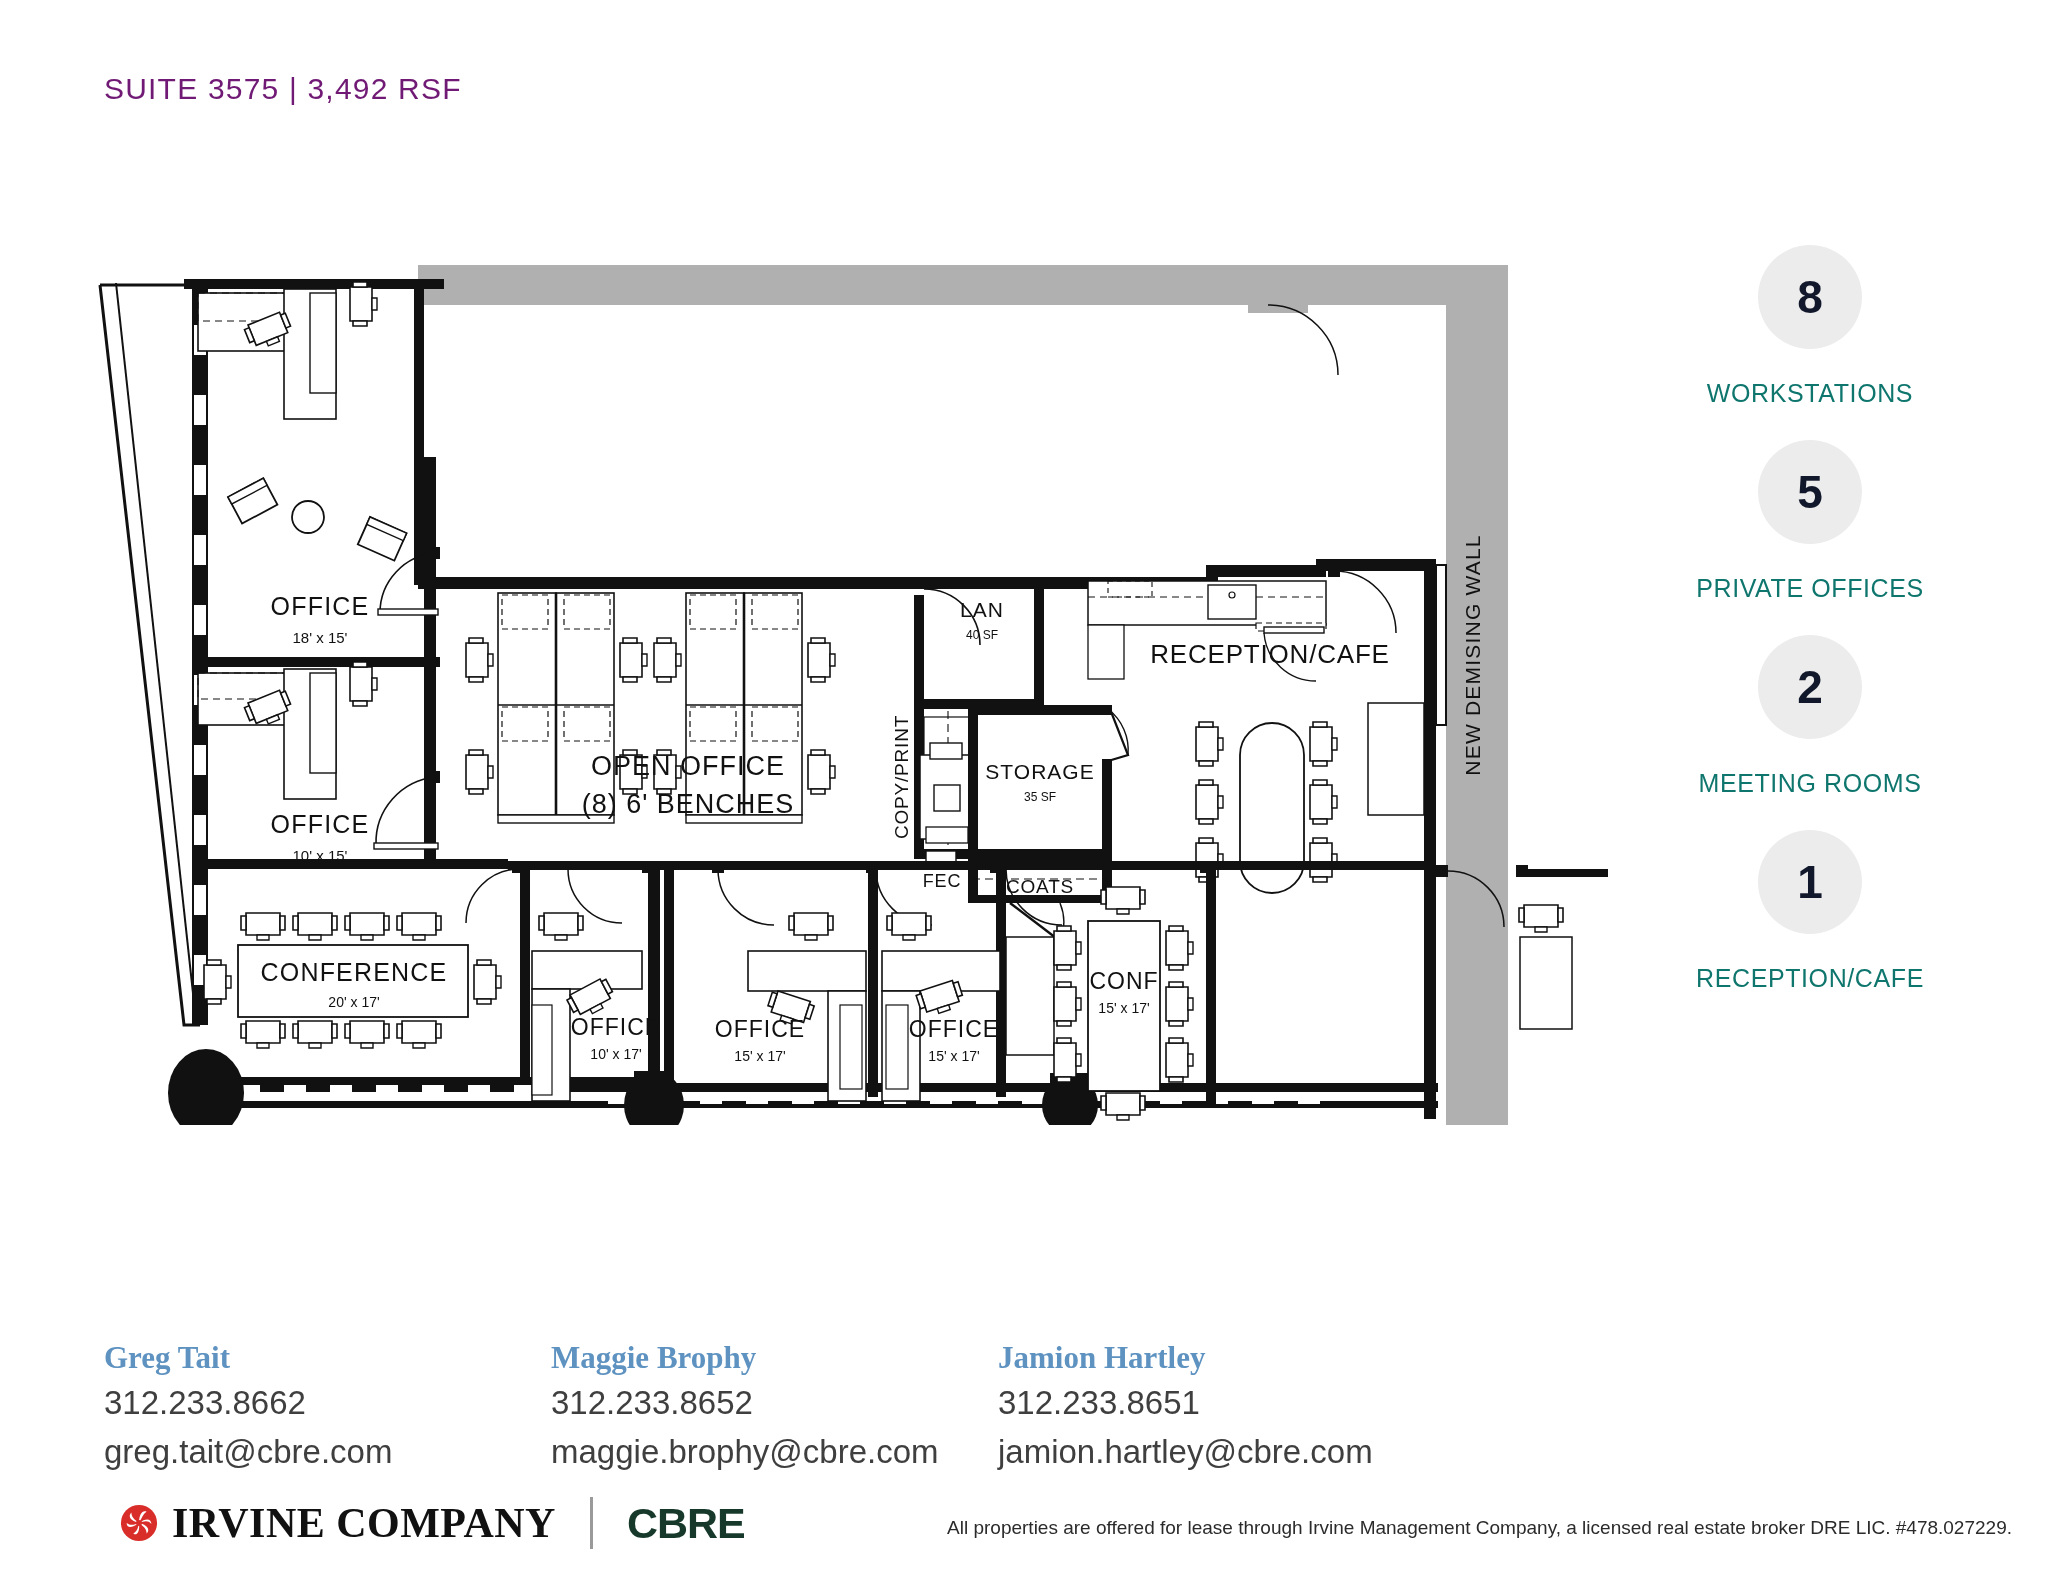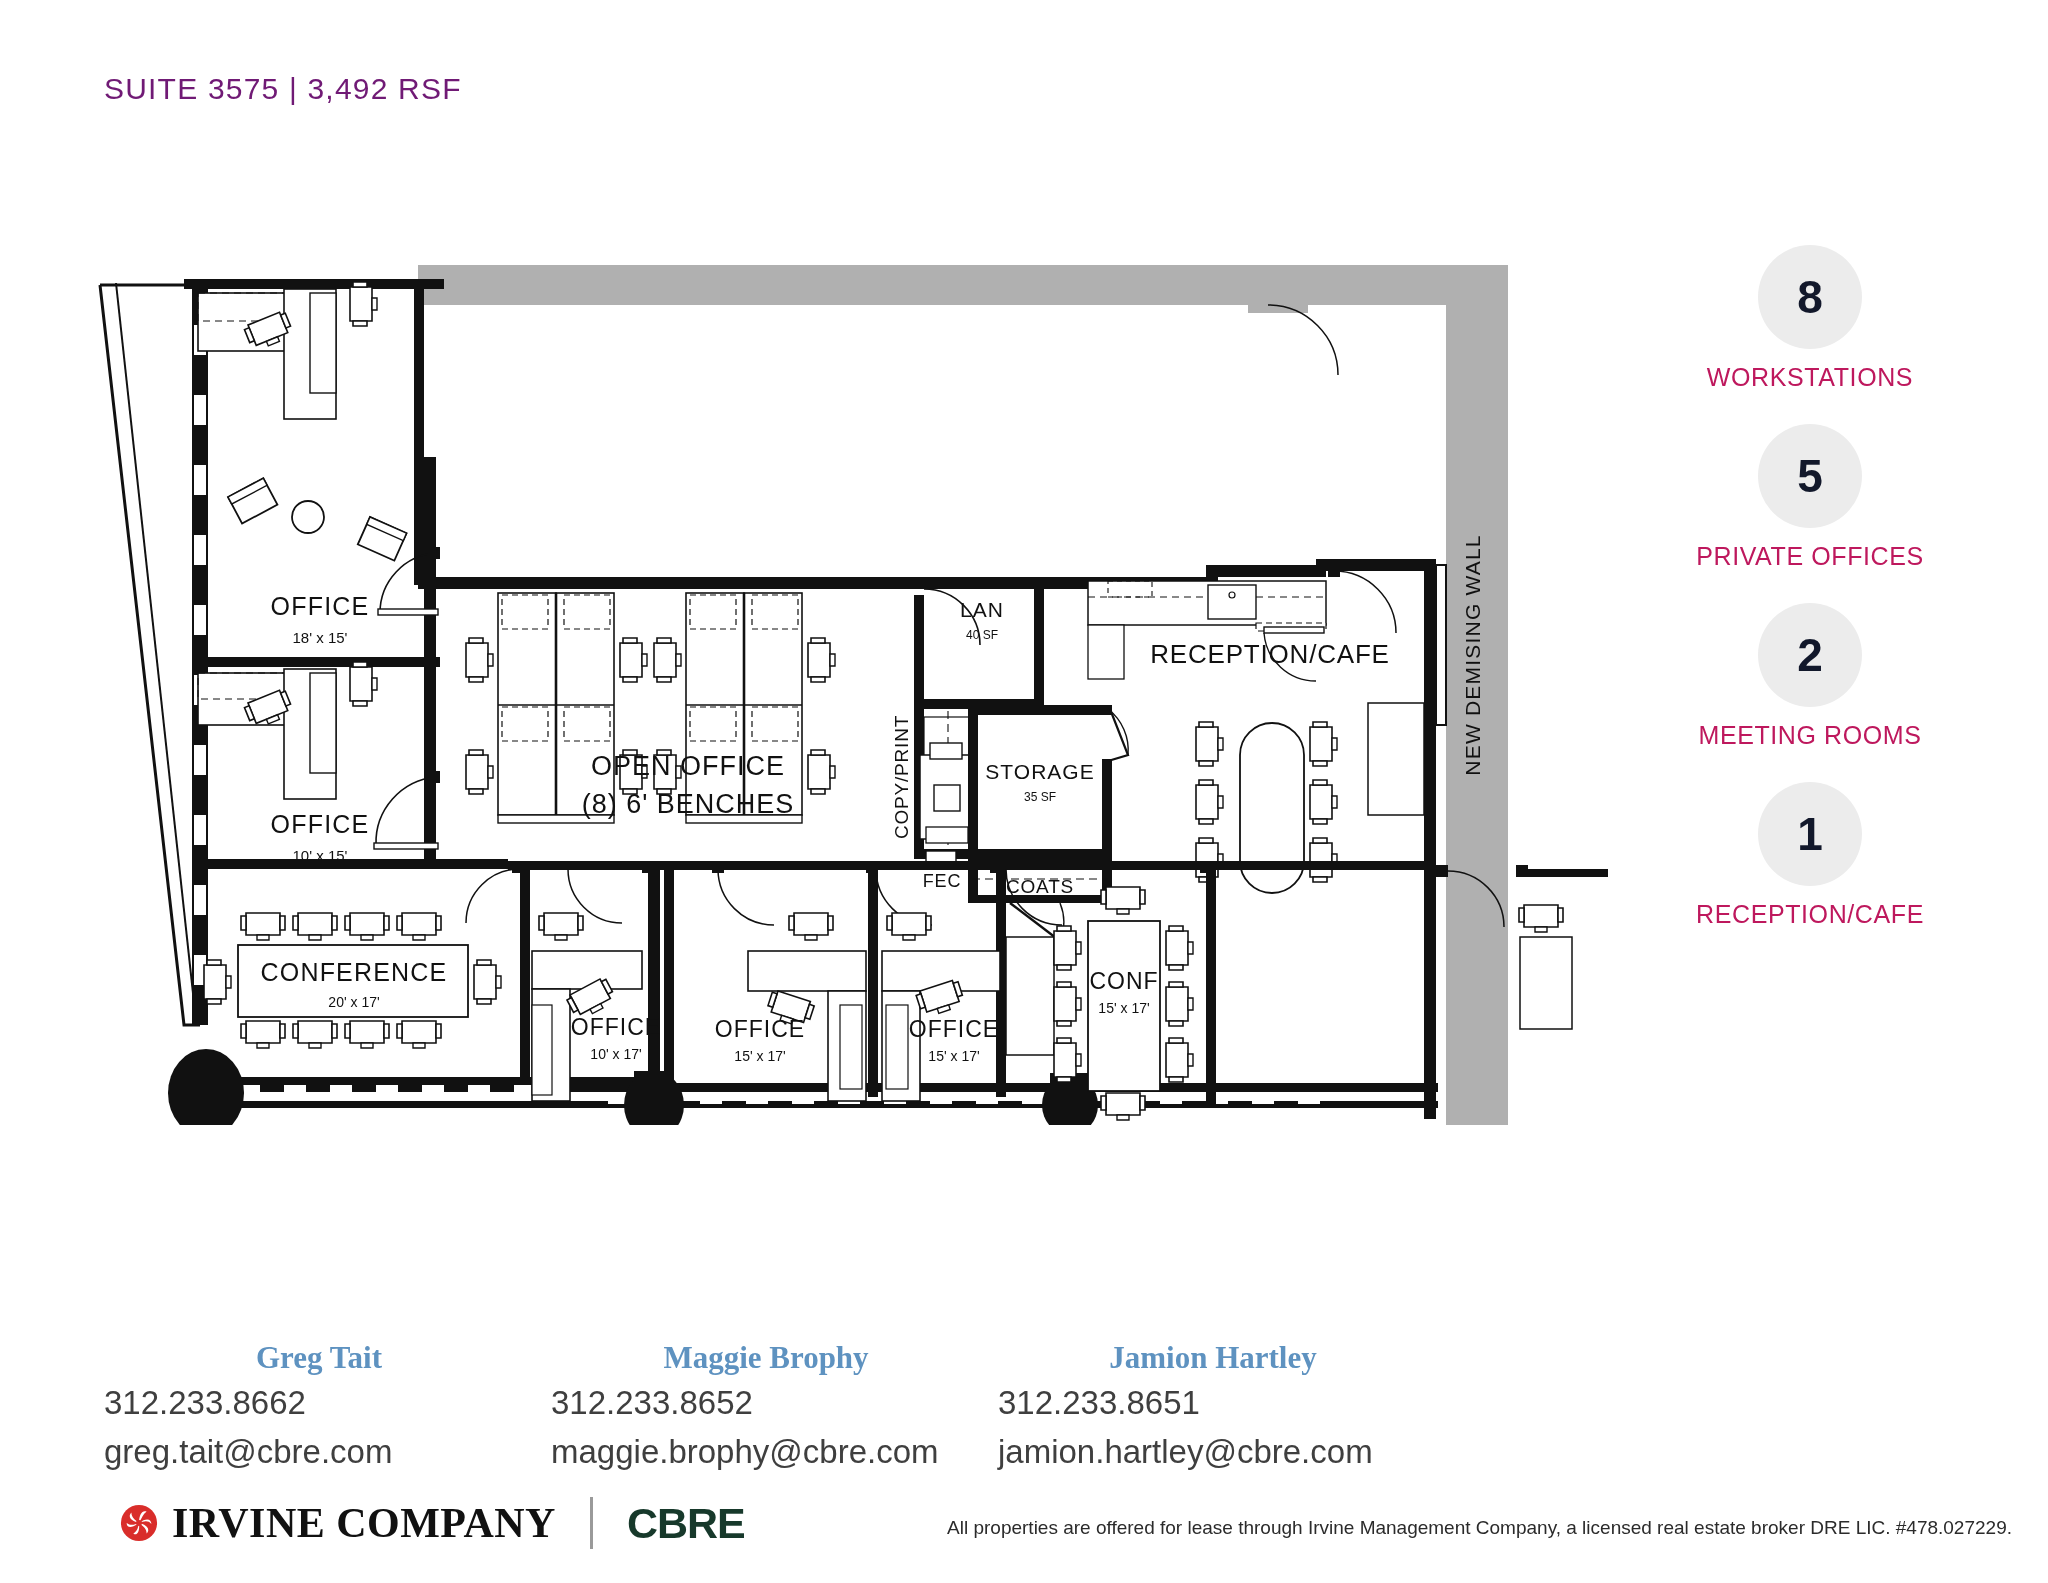--- a/index.html
+++ b/index.html
@@ -27,35 +27,35 @@
   
   .stats{position:absolute;left:1660px;top:245px;width:300px;text-align:center;}
   .stat{margin-bottom:32px;}
   .stat-circle{
     width:104px;height:104px;border-radius:50%;
     background:#ececec;margin:0 auto;
     display:flex;align-items:center;justify-content:center;
   }
   .stat-num{font-size:46px;font-weight:700;color:#12182b;line-height:1;}
   .stat-label{
-    margin-top:14px;font-size:25px;font-weight:400;letter-spacing:0.6px;
-    color:#be185d;white-space:nowrap;
+    margin-top:30px;font-size:25px;font-weight:400;letter-spacing:0.6px;
+    color:#0f766e;white-space:nowrap;
   }
 
   
   .plan{position:absolute;left:88px;top:265px;width:1520px;height:860px;}
   .plan svg{display:block;}
 
   
   .contacts{position:absolute;left:104px;top:1340px;width:1400px;}
   .contact{position:absolute;top:0;width:430px;}
   .c1{left:0;} .c2{left:447px;} .c3{left:894px;}
   .c-name{
     font-family:"Liberation Serif", serif;
-    font-size:31px;font-weight:700;color:#5e92c0;line-height:1.15;text-align:center;
+    font-size:31px;font-weight:700;color:#5e92c0;line-height:1.15;
   }
   .c-line{font-size:33px;color:#3f3f3f;line-height:1.38;margin-top:4px;}
 
   
   .footer{position:absolute;left:16px;top:1487px;width:2048px;height:96px;}
   .logos{position:absolute;left:104px;top:0;display:flex;align-items:center;height:72px;}
   .pinwheel{width:38px;height:38px;margin-right:14px;}
   .irvine{
     font-family:"Liberation Serif", serif;
     font-size:42px;font-weight:700;color:#111111;letter-spacing:0.5px;

